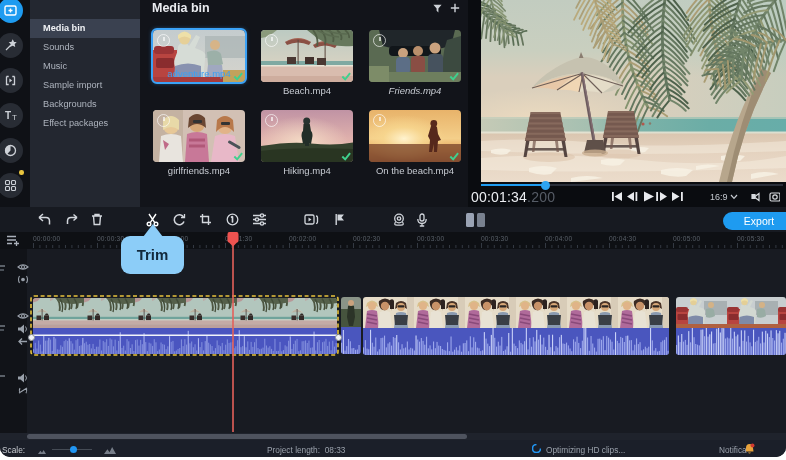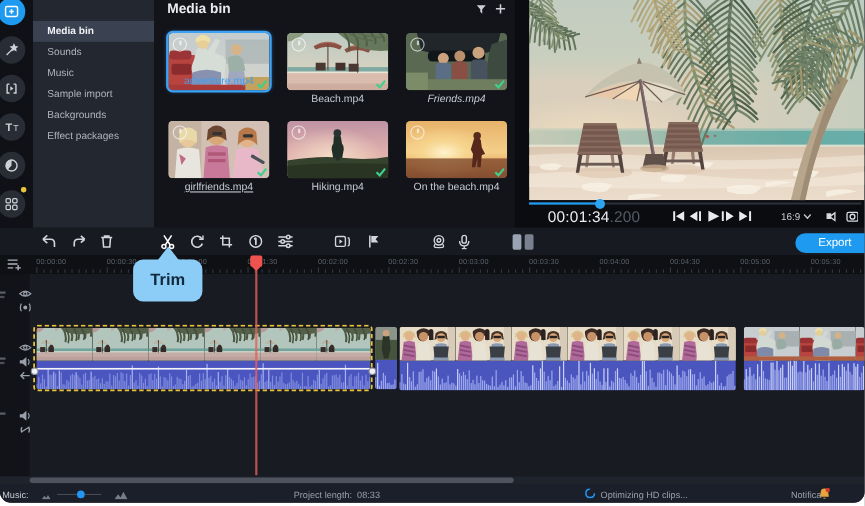--- a/index.html
+++ b/index.html
@@ -218,21 +218,21 @@
       <path d="M62 26 Q72 22 82 26 L86 52 L58 52z" fill="#e8b8c8"></path>
       <rect x="76" y="30" width="14" height="3" rx="1.5" fill="#4a5258" transform="rotate(30 76 30)"></rect>
       <rect x="40" y="10" width="9" height="3" rx="1" fill="#333"></rect>
       <rect x="68" y="12" width="9" height="3" rx="1" fill="#333"></rect>
     </svg>
     <div class="clockic"></div>
         <svg style="position:absolute;right:2px;bottom:1px" width="10" height="9" viewBox="0 0 12 11">
           <path d="M1.5 5.5 L5 9 L11 1.5" stroke="#3fd08e" stroke-width="2.4" fill="none"></path>
         </svg>
   </div>
-  <div class="tlabel" style="left:153px;top:165px;text-decoration:underline;">girlfriends.mp4</div>
+  <div class="tlabel" style="left:153px;top:165px;">girlfriends.mp4</div>
 
   <div class="thumb" style="left:261px;top:110px;">
     <svg width="92" height="52" viewBox="0 0 92 52">
       <defs>
             <linearGradient id="hsky" x1="0" y1="0" x2="0" y2="1">
               <stop offset="0" stop-color="#c093a4"></stop>
               <stop offset="0.55" stop-color="#dfb0ac"></stop>
               <stop offset="1" stop-color="#e8c4b0"></stop>
             </linearGradient>
       <radialGradient id="hsun" cx="0.45" cy="0.62" r="0.5">
@@ -401,21 +401,21 @@
 <path d="M102 72 L115 144 L112 144.5 L99.5 72.5z" fill="#6d5b5e"></path>
 <path d="M102 72 L115 144 L113.8 144.2 L100.8 72.2z" fill="#847074"></path>
 <path d="M106 140 L122 140 L125 153 L103 153z" fill="#5f5049"></path>
 <ellipse cx="114" cy="153" rx="13" ry="3.5" fill="#c9ae90" opacity="0.8"></ellipse>
 </g>
       </svg>
   <div class="pbar" style="left:13px;top:183.5px;width:302px;">
         <div class="pbarfill"></div>
       </div>
   <div class="phandle" style="left:73px;top:180.5px;"></div>
-  <div class="ptime" style="left:30px;top:188.5px;">00:01:34<span>.200</span></div>
+  <div class="ptime" style="left:3px;top:188.5px;">00:01:34<span>.200</span></div>
   <g></g>
   <svg class="abs" style="left:142px;top:190px" width="170" height="13" viewBox="0 0 170 13">
     <g fill="#e8eaee">
       <path d="M2 2 v9 h1.8 v-9z M12 2 L4.5 6.5 L12 11z"></path>
       <path d="M24 2 L17 6.5 L24 11z M25.5 2 h1.8 v9 h-1.8z"></path>
       <path d="M34 1.5 L44 6.5 L34 11.5z"></path>
       <path d="M50 2 L57 6.5 L50 11z M48 2 h-1.8 v9 h1.8z"></path>
       <path d="M62 2 L69.5 6.5 L62 11z M71 2 h1.8 v9 h-1.8z"></path>
     </g>
     <text x="100" y="10" font-size="9" fill="#c6cad0">16:9</text>
@@ -1406,21 +1406,21 @@
       </svg>
   <div class="abs" style="left:27.5px;top:84.5px;width:7px;height:7px;border-radius:50%;background:#f0f2f5;border:1px solid #8a8f98"></div>
   <div class="abs" style="left:334.5px;top:84.5px;width:7px;height:7px;border-radius:50%;background:#f0f2f5;border:1px solid #8a8f98"></div>
 </div>
 
 <div class="abs sb">
       <div class="sbthumb"></div>
     </div>
 
 <div class="abs status" id="status">
-  <div style="left:2px;top:4.5px;color:#c8ccd2">Music:</div>
+  <div style="left:2px;top:4.5px;color:#c8ccd2">Scale:</div>
   <svg class="abs" style="left:38px;top:9px" width="8" height="5" viewBox="0 0 10 6">
         <path d="M0 6 L3 2 L5 4.5 L7 1 L10 6z" fill="#767d88"></path>
       </svg>
   <div class="abs" style="left:52px;top:8.7px;width:40px;height:1.6px;background:#454b55"></div>
   <div class="abs" style="left:70px;top:6px;width:7px;height:7px;border-radius:50%;background:#2196f3"></div>
   <svg class="abs" style="left:104px;top:7px" width="12" height="7" viewBox="0 0 14 8">
         <path d="M0 8 L4 2.5 L6.5 6 L9.5 0 L14 8z" fill="#767d88"></path>
       </svg>
   <div style="left:267px;top:4.5px">Project length:&nbsp; 08:33</div>
   <svg class="abs" style="left:532px;top:4px" width="9" height="9" viewBox="0 0 9 9">

